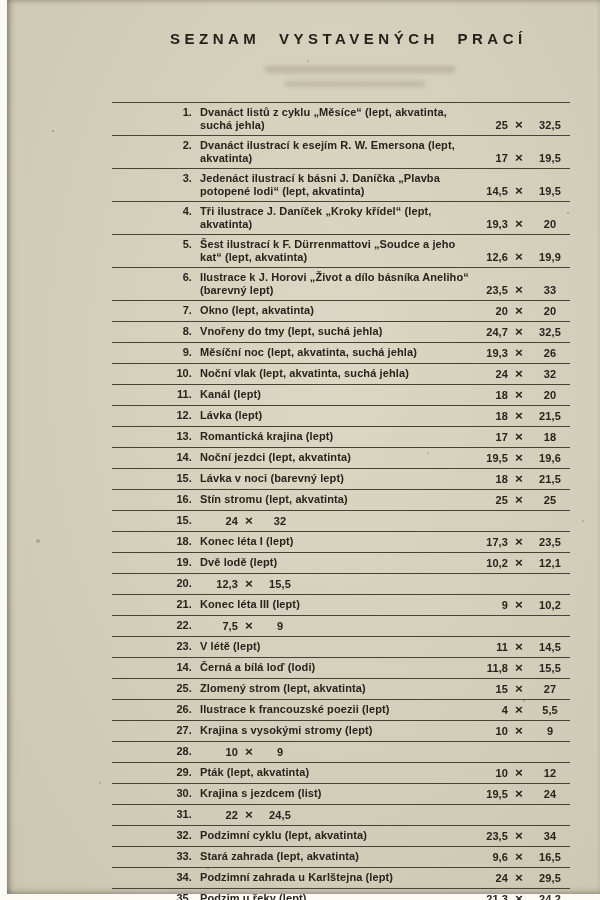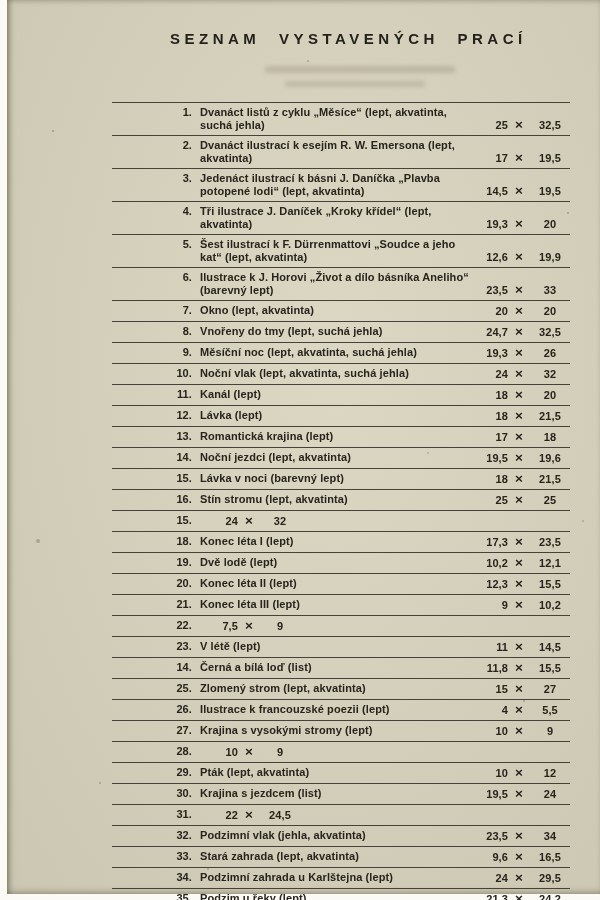--- a/index.html
+++ b/index.html
@@ -289,21 +289,20 @@
     <span class="title">Dvě lodě (lept)</span>
     <span class="dims">
       <span class="w">10,2</span>
       <span class="x">×</span>
       <span class="h">12,1</span>
     </span>
   </div>
 
   <div class="row">
     <span class="num">20.</span>
-    <span class="title">Konec léta II (lept)</span>
     <span class="dims">
       <span class="w">12,3</span>
       <span class="x">×</span>
       <span class="h">15,5</span>
     </span>
   </div>
 
   <div class="row">
     <span class="num">21.</span>
     <span class="title">Konec léta III (lept)</span>
@@ -328,21 +327,21 @@
     <span class="title">V létě (lept)</span>
     <span class="dims">
       <span class="w">11</span>
       <span class="x">×</span>
       <span class="h">14,5</span>
     </span>
   </div>
 
   <div class="row">
     <span class="num">14.</span>
-    <span class="title">Černá a bílá loď (list)</span>
+    <span class="title">Černá a bílá loď (lodi)</span>
     <span class="dims">
       <span class="w">11,8</span>
       <span class="x">×</span>
       <span class="h">15,5</span>
     </span>
   </div>
 
   <div class="row">
     <span class="num">25.</span>
     <span class="title">Zlomený strom (lept, akvatinta)</span>
@@ -406,21 +405,21 @@
     <span class="num">31.</span>
     <span class="dims">
       <span class="w">22</span>
       <span class="x">×</span>
       <span class="h">24,5</span>
     </span>
   </div>
 
   <div class="row">
     <span class="num">32.</span>
-    <span class="title">Podzimní vlak (jehla, akvatinta)</span>
+    <span class="title">Podzimní cyklu (lept, akvatinta)</span>
     <span class="dims">
       <span class="w">23,5</span>
       <span class="x">×</span>
       <span class="h">34</span>
     </span>
   </div>
 
   <div class="row">
     <span class="num">33.</span>
     <span class="title">Stará zahrada (lept, akvatinta)</span>

